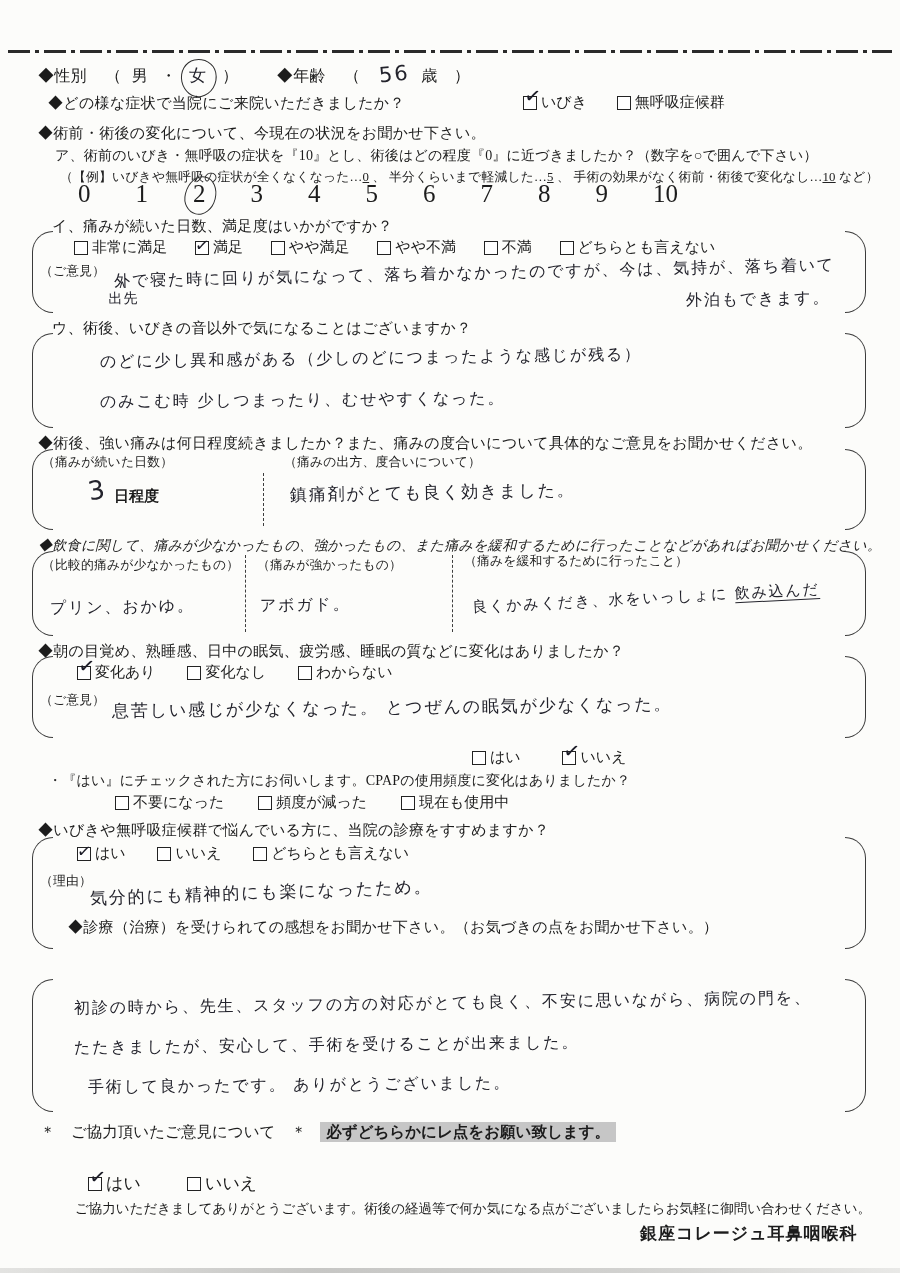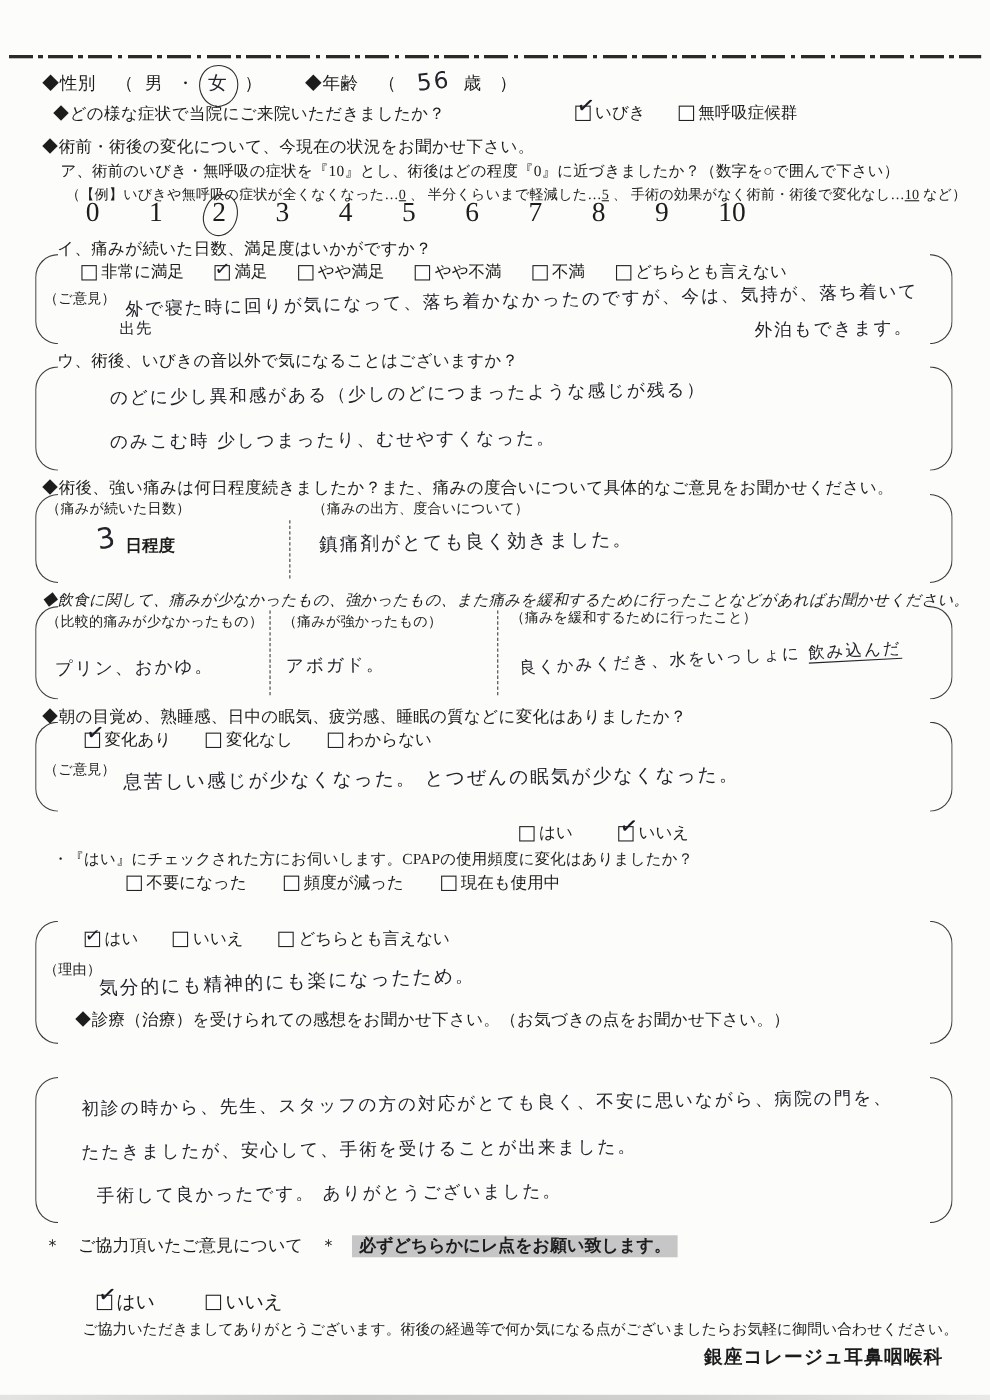--- a/index.html
+++ b/index.html
@@ -225,20 +225,21 @@
     <span class="opt" style="margin-right:30px;">
         <span class="cb" data-checked="false"></span>
         <span>頻度が減った</span>
       </span>
     <span class="opt">
         <span class="cb" data-checked="false"></span>
         <span>現在も使用中</span>
       </span>
   </div>
 
+  <div class="abs q" style="left:38px; top:821px;">◆いびきや無呼吸症候群で悩んでいる方に、当院の診療をすすめますか？</div>
   <div class="pbox" style="left:32px; top:837px; width:834px; height:112px;">
     <div class="paren l"></div>
     <div class="paren r"></div>
     <div class="abs" style="left:45px; top:7px;">
       <span class="opt" style="margin-right:28px;">
           <span class="cb" data-checked="true"></span>
           <span>はい</span>
         </span>
       <span class="opt" style="margin-right:28px;">
           <span class="cb" data-checked="false"></span>

